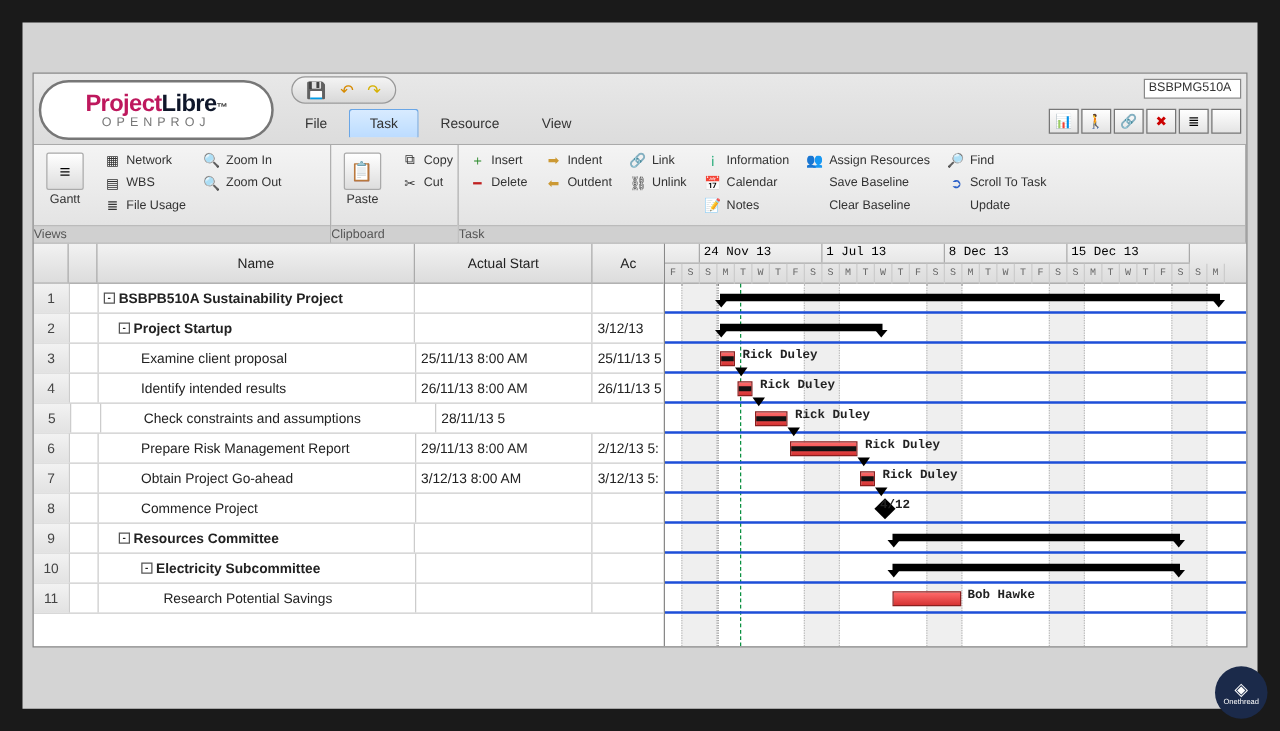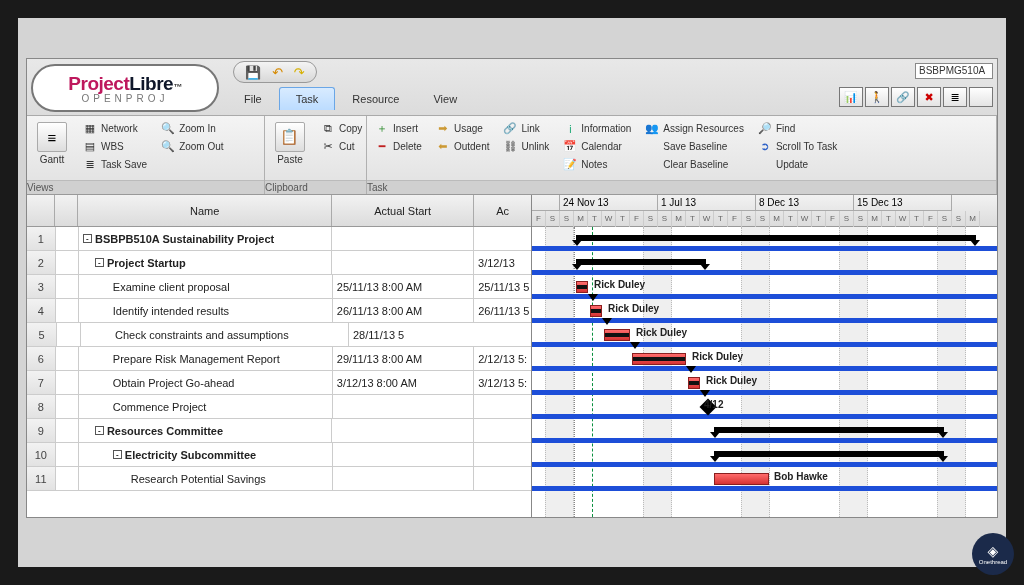--- a/index.html
+++ b/index.html
@@ -165,20 +165,21 @@
   }
   .left-pane {
     width: 505px;
     border-right: 1px solid #888;
     overflow: hidden;
   }
   .right-pane {
     flex: 1;
     overflow: hidden;
     position: relative;
+    font-family: Liberation Mono, monospace;
   }
   
   .grid-header {
     display: flex;
     background: linear-gradient(#f2f2f2,#dcdcdc);
     border-bottom: 1px solid #999;
     height: 32px;
   }
   .grid-header .hcell {
     border-right: 1px solid #aaa;
@@ -257,21 +258,21 @@
     text-align: center;
     line-height: 16px;
     color: #666;
   }
   .gantt-body {
     position: relative;
     height: calc(100% - 32px);
   }
   .gantt-row {
     height: 24px;
-    border-bottom: 5px solid #1d4ed8;
+    border-bottom: 2px solid #1d4ed8;
     position: relative;
   }
   .weekend-shade {
     position: absolute;
     top: 0; bottom: 0;
     background: rgba(120,120,120,0.12);
     border-left: 1px dotted #bbb;
     border-right: 1px dotted #bbb;
   }
   .summary-bar {
@@ -395,21 +396,21 @@
             <div class="small-btn">
                 <span class="sicon">▦</span>
                 <span>Network</span>
               </div>
             <div class="small-btn">
                 <span class="sicon">▤</span>
                 <span>WBS</span>
               </div>
             <div class="small-btn">
                 <span class="sicon">≣</span>
-                <span>Task Save</span>
+                <span>File Usage</span>
               </div>
           </div>
           <div class="small-btns">
             <div class="small-btn">
                 <span class="sicon" style="color:#2a7">🔍</span>
                 <span>Zoom In</span>
               </div>
             <div class="small-btn">
                 <span class="sicon" style="color:#2a7">🔍</span>
                 <span>Zoom Out</span>
@@ -447,21 +448,21 @@
                 <span>Insert</span>
               </div>
             <div class="small-btn">
                 <span class="sicon" style="color:#c02020">━</span>
                 <span>Delete</span>
               </div>
           </div>
           <div class="small-btns">
             <div class="small-btn">
                 <span class="sicon" style="color:#c93">➡</span>
-                <span>Usage</span>
+                <span>Indent</span>
               </div>
             <div class="small-btn">
                 <span class="sicon" style="color:#c93">⬅</span>
                 <span>Outdent</span>
               </div>
           </div>
           <div class="small-btns">
             <div class="small-btn">
                 <span class="sicon">🔗</span>
                 <span>Link</span>

